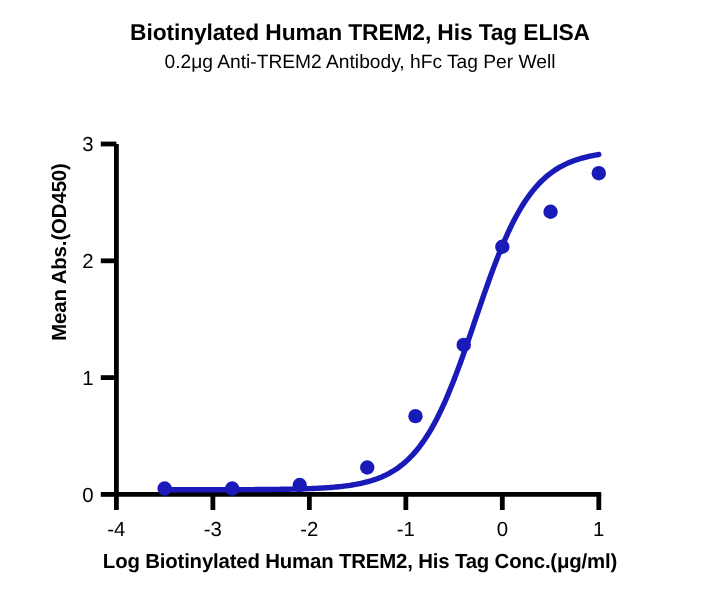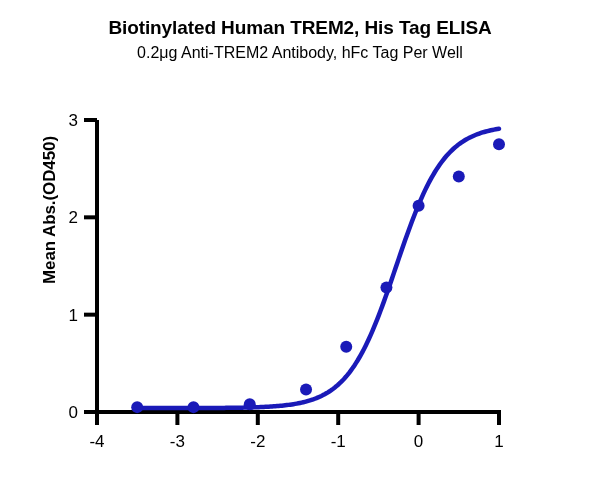--- a/index.html
+++ b/index.html
@@ -128,14 +128,15 @@
         <circle cx="306.04" cy="389.61" r="6" fill="#1a1ab8"></circle>
         <circle cx="346.24" cy="346.79" r="6" fill="#1a1ab8"></circle>
         <circle cx="386.44" cy="287.41" r="6" fill="#1a1ab8"></circle>
         <circle cx="418.60" cy="205.65" r="6" fill="#1a1ab8"></circle>
         <circle cx="458.80" cy="176.45" r="6" fill="#1a1ab8"></circle>
         <circle cx="499.00" cy="144.33" r="6" fill="#1a1ab8"></circle>
       </g>
   </svg>
 
   <div class="yaxis-title">Mean Abs.(OD450)</div>
+  <div class="xaxis-title">Log Biotinylated Human TREM2, His Tag Conc.(μg/ml)</div>
 
 </div>
 
 </body></html>

